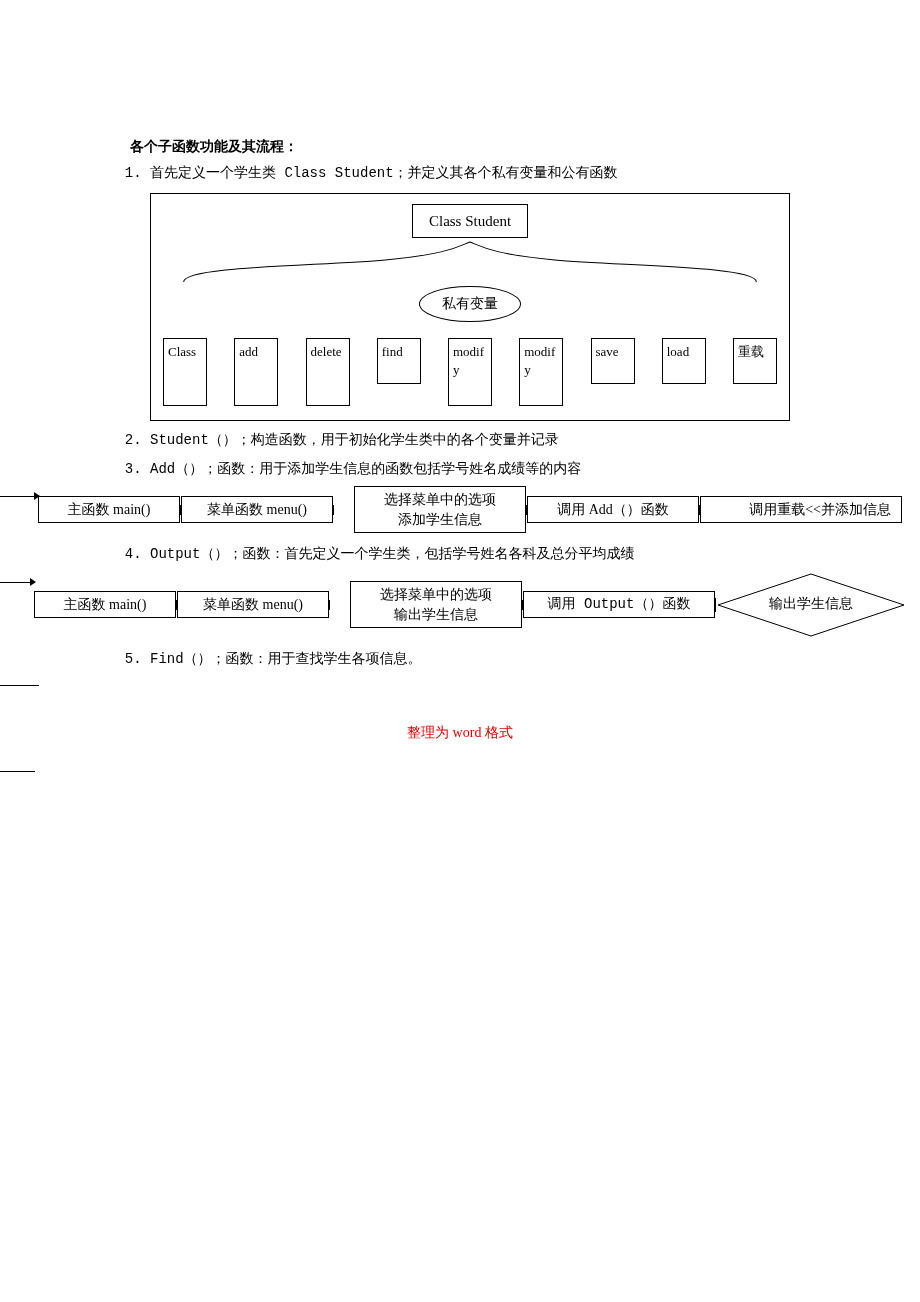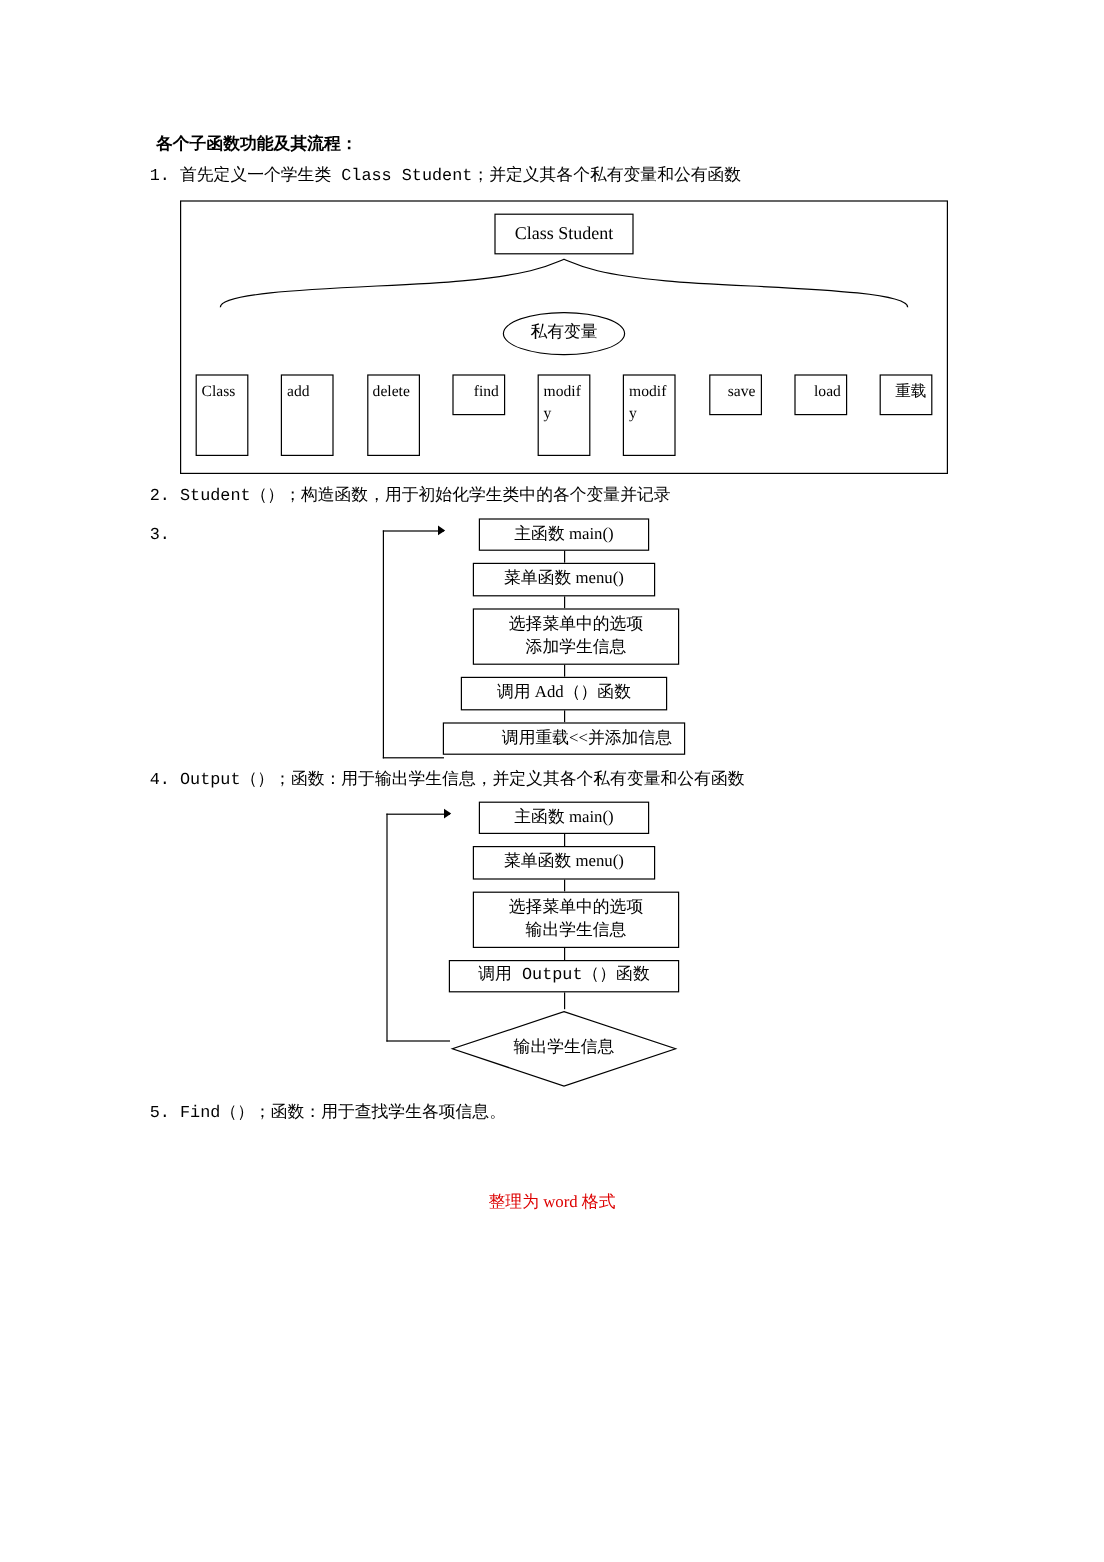--- a/index.html
+++ b/index.html
@@ -11,20 +11,21 @@
   }
   .page {
     padding: 110px 130px 40px 130px;
     font-size: 14px;
     color: #000;
     line-height: 1.6;
   }
   .heading {
     font-weight: bold;
     margin-bottom: 4px;
+    margin-top: 26px;
   }
   ol.main-list {
     margin: 0 0 0 20px;
     padding: 0;
     list-style: decimal;
   }
   ol.main-list > li {
     margin-bottom: 6px;
     font-family: "Courier New", "SimSun", monospace;
     font-size: 14px;
@@ -79,34 +80,33 @@
     padding: 4px 4px;
     box-sizing: border-box;
     line-height: 1.35;
     word-break: break-all;
     font-family: "Times New Roman", serif;
   }
   .method-box.cjk {
     font-family: "SimSun", serif;
   }
   .method-box.short {
-    height: 34px;
-    text-align: right;
+    height: 46px;
   }
 
   
   .flowchart {
     display: flex;
     justify-content: center;
     margin: 6px 0 10px 0;
     position: relative;
   }
   .fc-column {
     display: flex;
-    flex-direction: column;
+    flex-direction: row;
     align-items: center;
     position: relative;
   }
   .fc-box {
     border: 1px solid #000;
     padding: 3px 10px;
     font-size: 14px;
     font-family: "SimSun", "Times New Roman", serif;
     text-align: center;
     min-width: 150px;
@@ -202,20 +202,21 @@
           <div class="method-box short cjk">重载</div>
         </div>
       </div>
     </li>
 
     <li>
       <span>Student（）；构造函数，用于初始化学生类中的各个变量并记录</span>
     </li>
 
     <li>
+      <span>Add（）；函数：用于添加学生信息的函数包括学号姓名成绩等的内容</span>
 
       
       <div class="flowchart">
         <div class="fc-column" style="position:relative;">
           <div class="fc-box" style="min-width:120px;">主函数 main()</div>
           <div class="fc-connector"></div>
           <div class="fc-box" style="min-width:130px;">菜单函数 menu()</div>
           <div class="fc-connector"></div>
           <div class="fc-box multiline">
             <div>选择菜单中的选项</div>
@@ -226,21 +227,21 @@
           <div class="fc-connector"></div>
           <div class="fc-box" style="min-width:180px;text-align:right;">调用重载&lt;&lt;并添加信息</div>
 
           <div class="fc-loop-line" style="left:-50px; top:10px; width:50px; height:188px;"></div>
           <div class="fc-arrowhead" style="left:-4px; top:6px;"></div>
         </div>
       </div>
     </li>
 
     <li>
-      <span>Output（）；函数：用于输出学生信息，并定义其各个私有变量和公有函数</span>
+      <span>Output（）；函数：首先定义一个学生类，包括学号姓名各科及总分平均成绩</span>
 
       
       <div class="flowchart">
         <div class="fc-column" style="position:relative;">
           <div class="fc-box" style="min-width:120px;">主函数 main()</div>
           <div class="fc-connector"></div>
           <div class="fc-box" style="min-width:130px;">菜单函数 menu()</div>
           <div class="fc-connector"></div>
           <div class="fc-box multiline">
             <div>选择菜单中的选项</div>

